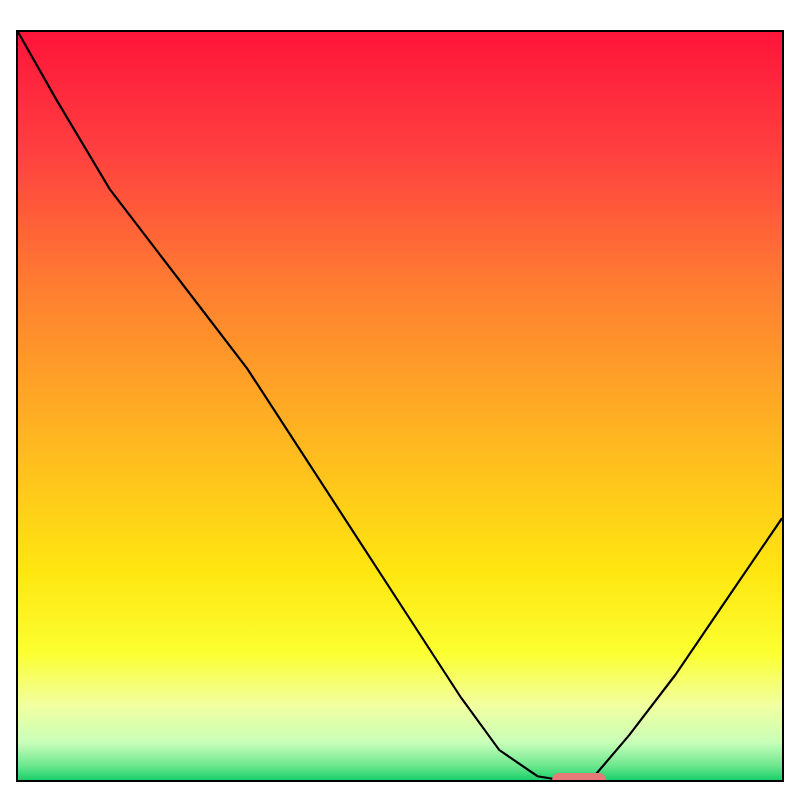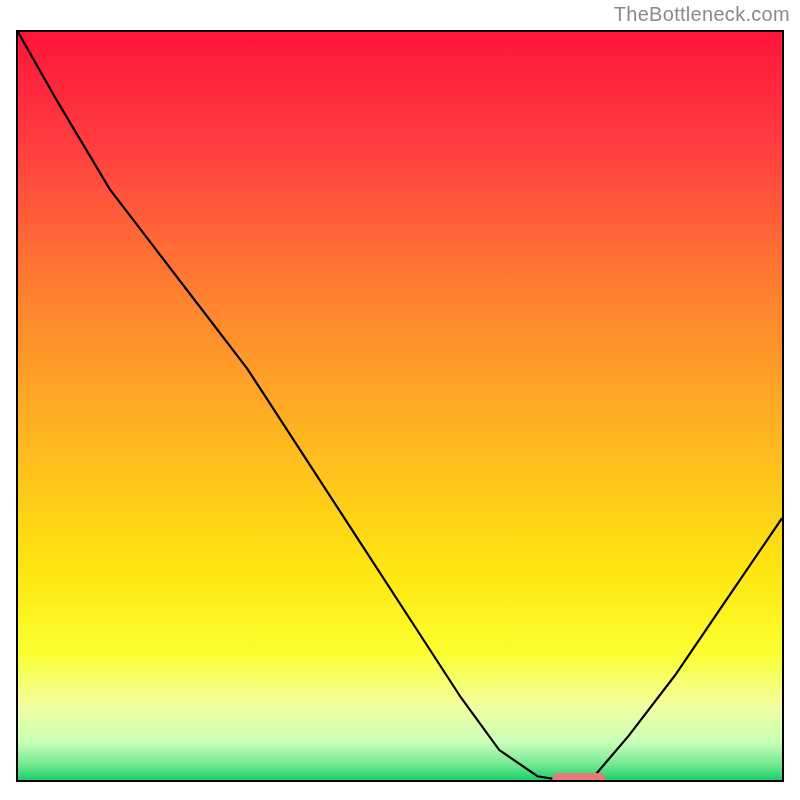--- a/index.html
+++ b/index.html
@@ -39,21 +39,20 @@
     width: 54px;
     height: 14px;
     background: #e77a78;
     border-radius: 7px;
     transform: translate(-50%, -50%);
   }
 </style>
 </head>
 <body>
 <div class="container">
-  <div class="attribution">TheBottleneck.com</div>
   <div class="plot-area">
     <svg class="gradient-bg" viewBox="0 0 768 752" preserveAspectRatio="none">
       <defs>
         <linearGradient id="bg-grad" x1="0" y1="0" x2="0" y2="1">
           <stop id="g0" offset="0%" stop-color="#ff143a"></stop>
           <stop id="g1" offset="16%" stop-color="#ff4040"></stop>
           <stop id="g2" offset="35%" stop-color="#ff8030"></stop>
           <stop id="g3" offset="55.00000000000001%" stop-color="#ffb820"></stop>
           <stop id="g4" offset="72%" stop-color="#ffe610"></stop>
           <stop id="g5" offset="83%" stop-color="#fbff30"></stop>

